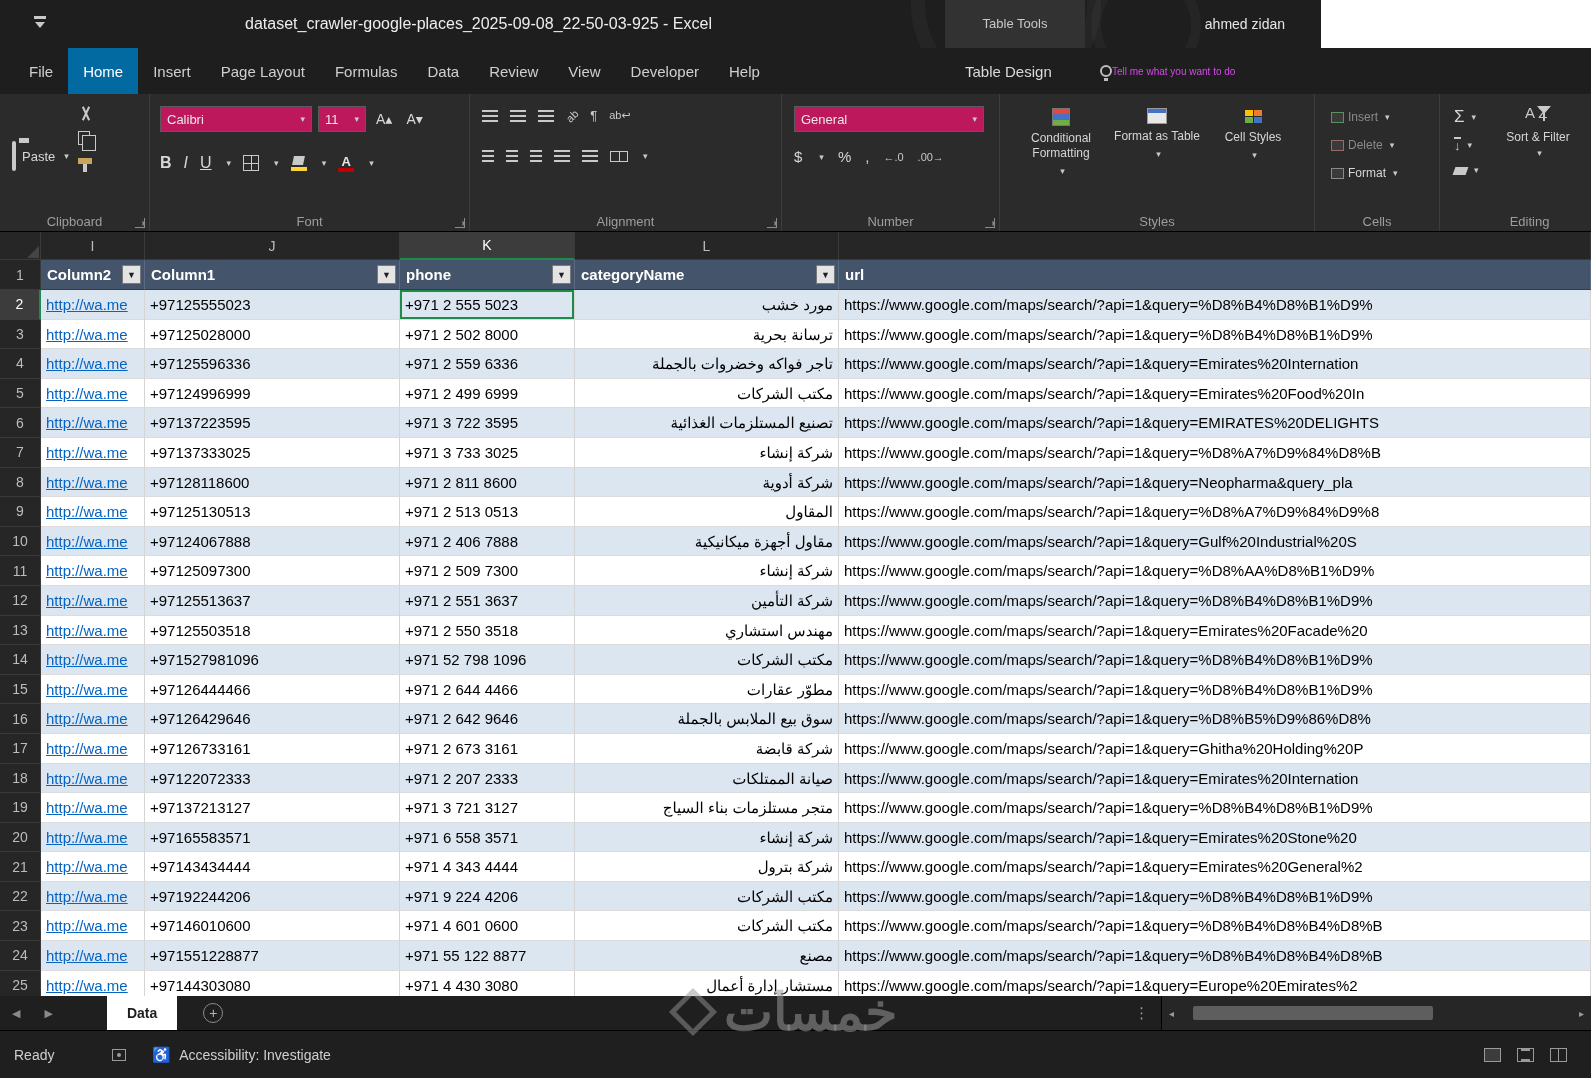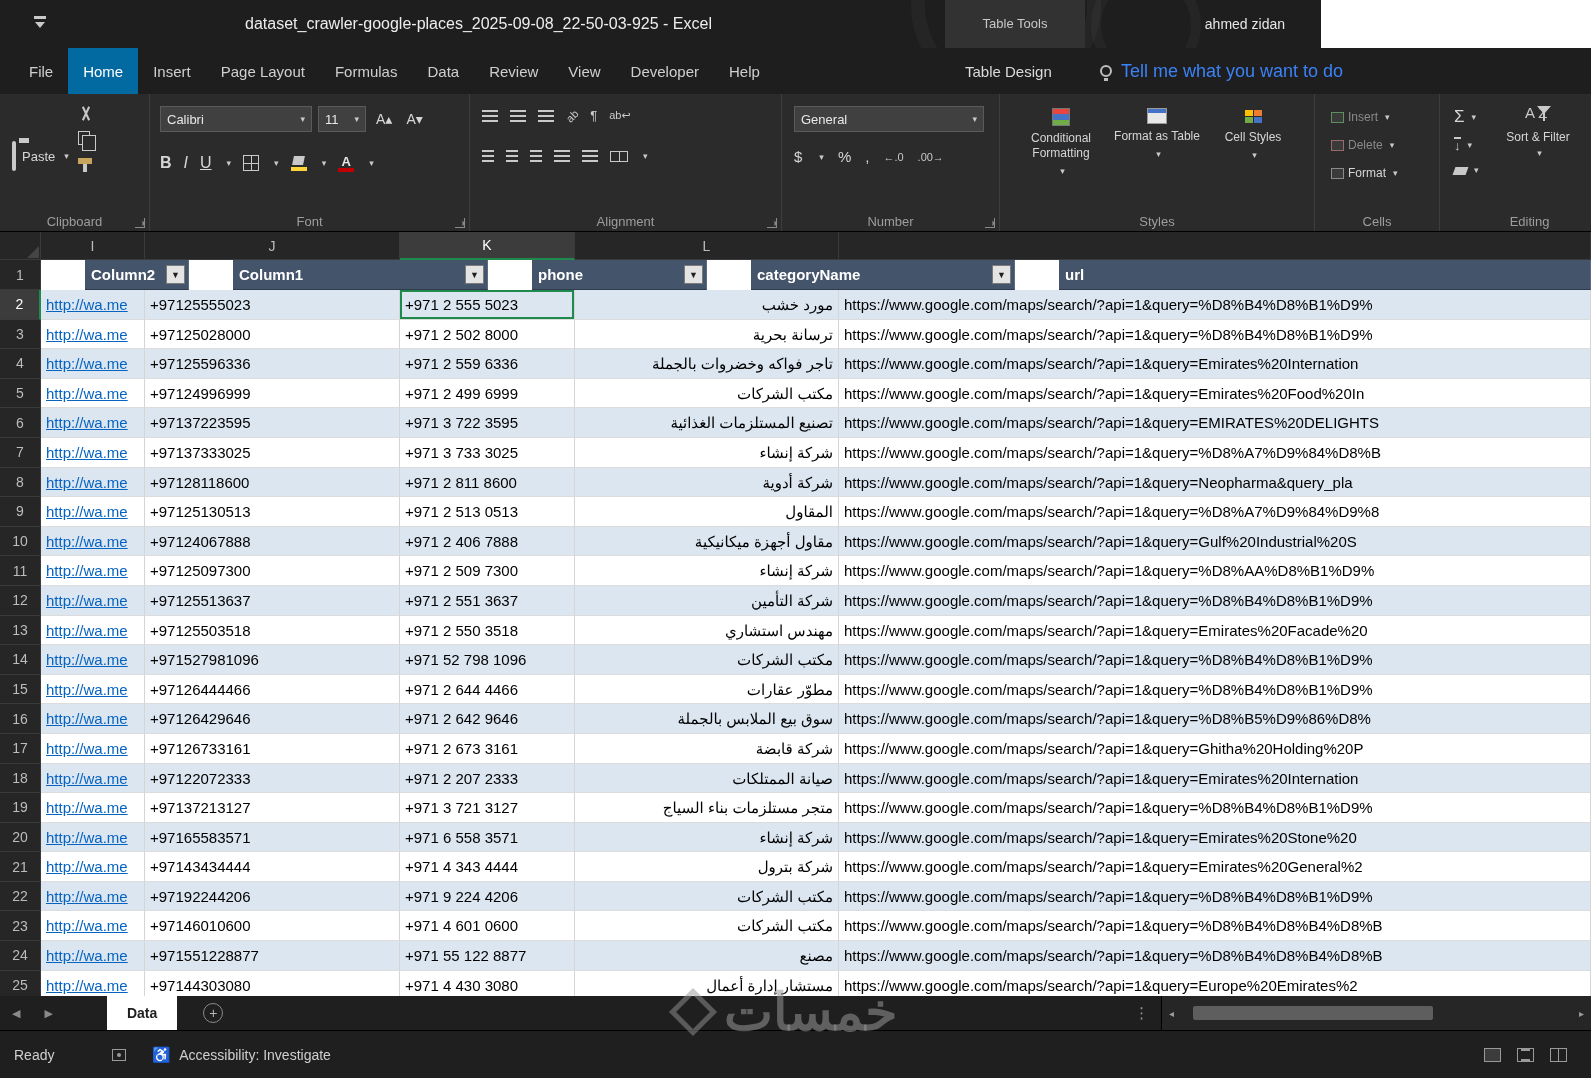--- a/index.html
+++ b/index.html
@@ -18,21 +18,21 @@
   .doc-title { position:absolute; left:245px; top:0; height:48px; line-height:48px; color:#EDEDED; font-size:16px; white-space:nowrap; }
   .tt-block { position:absolute; left:945px; top:0; width:140px; height:48px; background:#323232; color:#C8C8C8; font-size:13px; text-align:center; line-height:48px; }
   .user-name { position:absolute; right:36px; top:0; height:48px; line-height:48px; color:#E6E6E6; font-size:14px; }
 
   
   .tab-row { position:absolute; top:48px; left:0; width:1591px; height:46px; background:#1E1E1E; z-index:5; }
   .tabs-flex { display:flex; height:46px; align-items:stretch; padding-left:14px; }
   .tab { color:#CFCFCF; font-size:15px; padding:0 15px; display:flex; align-items:center; white-space:nowrap; cursor:default; }
   .tab.active { background:#0369a1; color:#FFFFFF; }
   .tab.contextual { position:absolute; left:950px; top:0; height:46px; color:#DADADA; }
-  .tellme { position:absolute; left:1100px; top:0; height:46px; display:flex; align-items:center; gap:9px; color:#3b82f6; font-size:18px; }
+  .tellme { position:absolute; left:1100px; top:0; height:46px; display:flex; align-items:center; color:#d946ef; font-size:10px; }
   .i-bulb { width:12px; height:12px; border:2px solid #BDBDBD; border-radius:50%; position:relative; }
   .i-bulb::after { content:""; position:absolute; left:2px; top:11px; width:4px; height:3px; background:#BDBDBD; }
 
   
   .ribbon { position:absolute; top:94px; left:0; width:1591px; height:138px; background:#2B2B2B; border-bottom:1px solid #000; display:flex; z-index:5; overflow:hidden; }
   .group { position:relative; height:138px; border-right:1px solid #3D3D3D; flex-shrink:0; color:#D6D6D6; }
   .group-label { position:absolute; bottom:3px; left:0; right:0; text-align:center; font-size:13px; color:#9D9D9D;margin-top:10px; }
   .launcher { position:absolute; right:4px; bottom:4px; width:10px; height:10px; border-right:1px solid #8A8A8A; border-bottom:1px solid #8A8A8A; }
   .launcher::after { content:""; position:absolute; right:1px; bottom:1px; border-left:4px solid transparent; border-top:4px solid transparent; border-bottom:4px solid #8A8A8A; transform:rotate(-45deg); }
   .dd { font-size:9px; color:#C9C9C9; margin-left:3px; }
@@ -49,21 +49,21 @@
   .i-cut::before,.i-cut::after { content:""; position:absolute; left:7px; top:0; width:2px; height:15px; background:#C9C9C9; }
   .i-cut::before { transform:rotate(25deg); } .i-cut::after { transform:rotate(-25deg); }
   .i-copy { width:12px; height:14px; border:1.5px solid #C9C9C9; position:relative; }
   .i-copy::after { content:""; position:absolute; left:3px; top:3px; width:12px; height:14px; border:1.5px solid #C9C9C9; background:#2B2B2B; }
   .i-brush { width:14px; height:6px; background:#C9A45C; position:relative; margin-top:4px; }
   .i-brush::after { content:""; position:absolute; left:5px; top:6px; width:4px; height:8px; background:#C9C9C9; }
 
   
   .g-font { width:320px; }
   .font-row1 { position:absolute; left:10px; top:12px; display:flex; gap:6px; align-items:center; }
-  .combo { background:#404040; border:1px solid #5A5A5A; color:#E8E8E8; font-size:13px; height:26px; display:flex; align-items:center; justify-content:space-between; padding:0 6px; }
+  .combo { background:#be185d; border:1px solid #5A5A5A; color:#E8E8E8; font-size:13px; height:26px; display:flex; align-items:center; justify-content:space-between; padding:0 6px; }
   .combo-font { width:152px; }
   .combo-size { width:48px; }
   .grow-btn { font-size:14px; color:#D6D6D6; padding:0 4px; }
   .font-row2 { position:absolute; left:10px; top:54px; display:flex; gap:12px; align-items:center; height:30px; }
   .fx { font-size:16px; color:#D6D6D6; }
   .i-borders { width:16px; height:16px; border:1px solid #C9C9C9; background:
       linear-gradient(#C9C9C9,#C9C9C9) center/100% 1px no-repeat,
       linear-gradient(#C9C9C9,#C9C9C9) center/1px 100% no-repeat; }
   .i-fill { width:16px; height:16px; position:relative; }
   .i-fill::before { content:""; position:absolute; left:2px; top:1px; width:11px; height:9px; background:#C9C9C9; transform:skewX(-12deg); }
@@ -122,21 +122,21 @@
   .corner { width:41px; height:28px; background:#262626; border-right:1px solid #3A3A3A; border-bottom:1px solid #3A3A3A; position:relative; flex-shrink:0; }
   .corner::after { content:""; position:absolute; right:1px; bottom:1px; border-left:12px solid transparent; border-bottom:12px solid #454545; }
   .col-letter { border-right:1px solid #3A3A3A; border-bottom:1px solid #3A3A3A; color:#BCBCBC; font-size:14px; display:flex; align-items:center; justify-content:center; flex-shrink:0; }
   .col-letter.sel { background:#3C3C3C; color:#FFFFFF; border-bottom:2px solid #1E8A4C; }
   .w-i { width:104px; } .w-j { width:255px; } .w-k { width:175px; } .w-l { width:264px; }
   .w-url { flex:1 1 auto; min-width:0; }
 
   .header-row { display:flex; height:30px; }
   .row-num { width:41px; background:#262626; color:#BCBCBC; font-size:14px; display:flex; align-items:center; justify-content:center; border-right:1px solid #3A3A3A; border-bottom:1px solid #3A3A3A; flex-shrink:0; }
   .row-num.sel { background:#3C3C3C; color:#FFFFFF; border-right:2px solid #1E8A4C; }
-  .h-cell { background:#44546A; color:#FFFFFF; font-weight:bold; font-size:15px; display:flex; align-items:center; padding:0 6px; position:relative; border-right:1px solid #5C6B84; border-bottom:1px solid #2F3B4D; white-space:nowrap; overflow:hidden;margin-left:44px; }
+  .h-cell { background:#44546A; color:#FFFFFF; font-weight:bold; font-size:15px; display:flex; align-items:center; padding:0 6px; position:relative; border-right:1px solid #5C6B84; border-bottom:1px solid #2F3B4D; white-space:nowrap; overflow:hidden; }
   .filter-btn { position:absolute; right:3px; top:5px; width:19px; height:19px; background:#E4E4E4; border:1px solid #7A7A7A; color:#1F1F1F; font-size:9px; display:flex; align-items:center; justify-content:center; }
 
   .grid-rows { height:706px; overflow:hidden; }
   .g-row { display:flex; height:29.6px; }
   .cell { border-right:1px solid #D5D5D5; border-bottom:1px solid #DCDCDC; font-size:15px; color:#000; white-space:nowrap; overflow:hidden; line-height:29.6px; padding:0 5px; background:#FFFFFF; }
   .g-row.band .cell { background:#DCE6F1; }
   .cell.link { color:#0563C1; text-decoration:underline; }
   .cell.rtl { direction:rtl; text-align:right; }
   .cell.active { box-shadow:inset 0 0 0 2px #1E8A4C; position:relative; z-index:2; }
 

